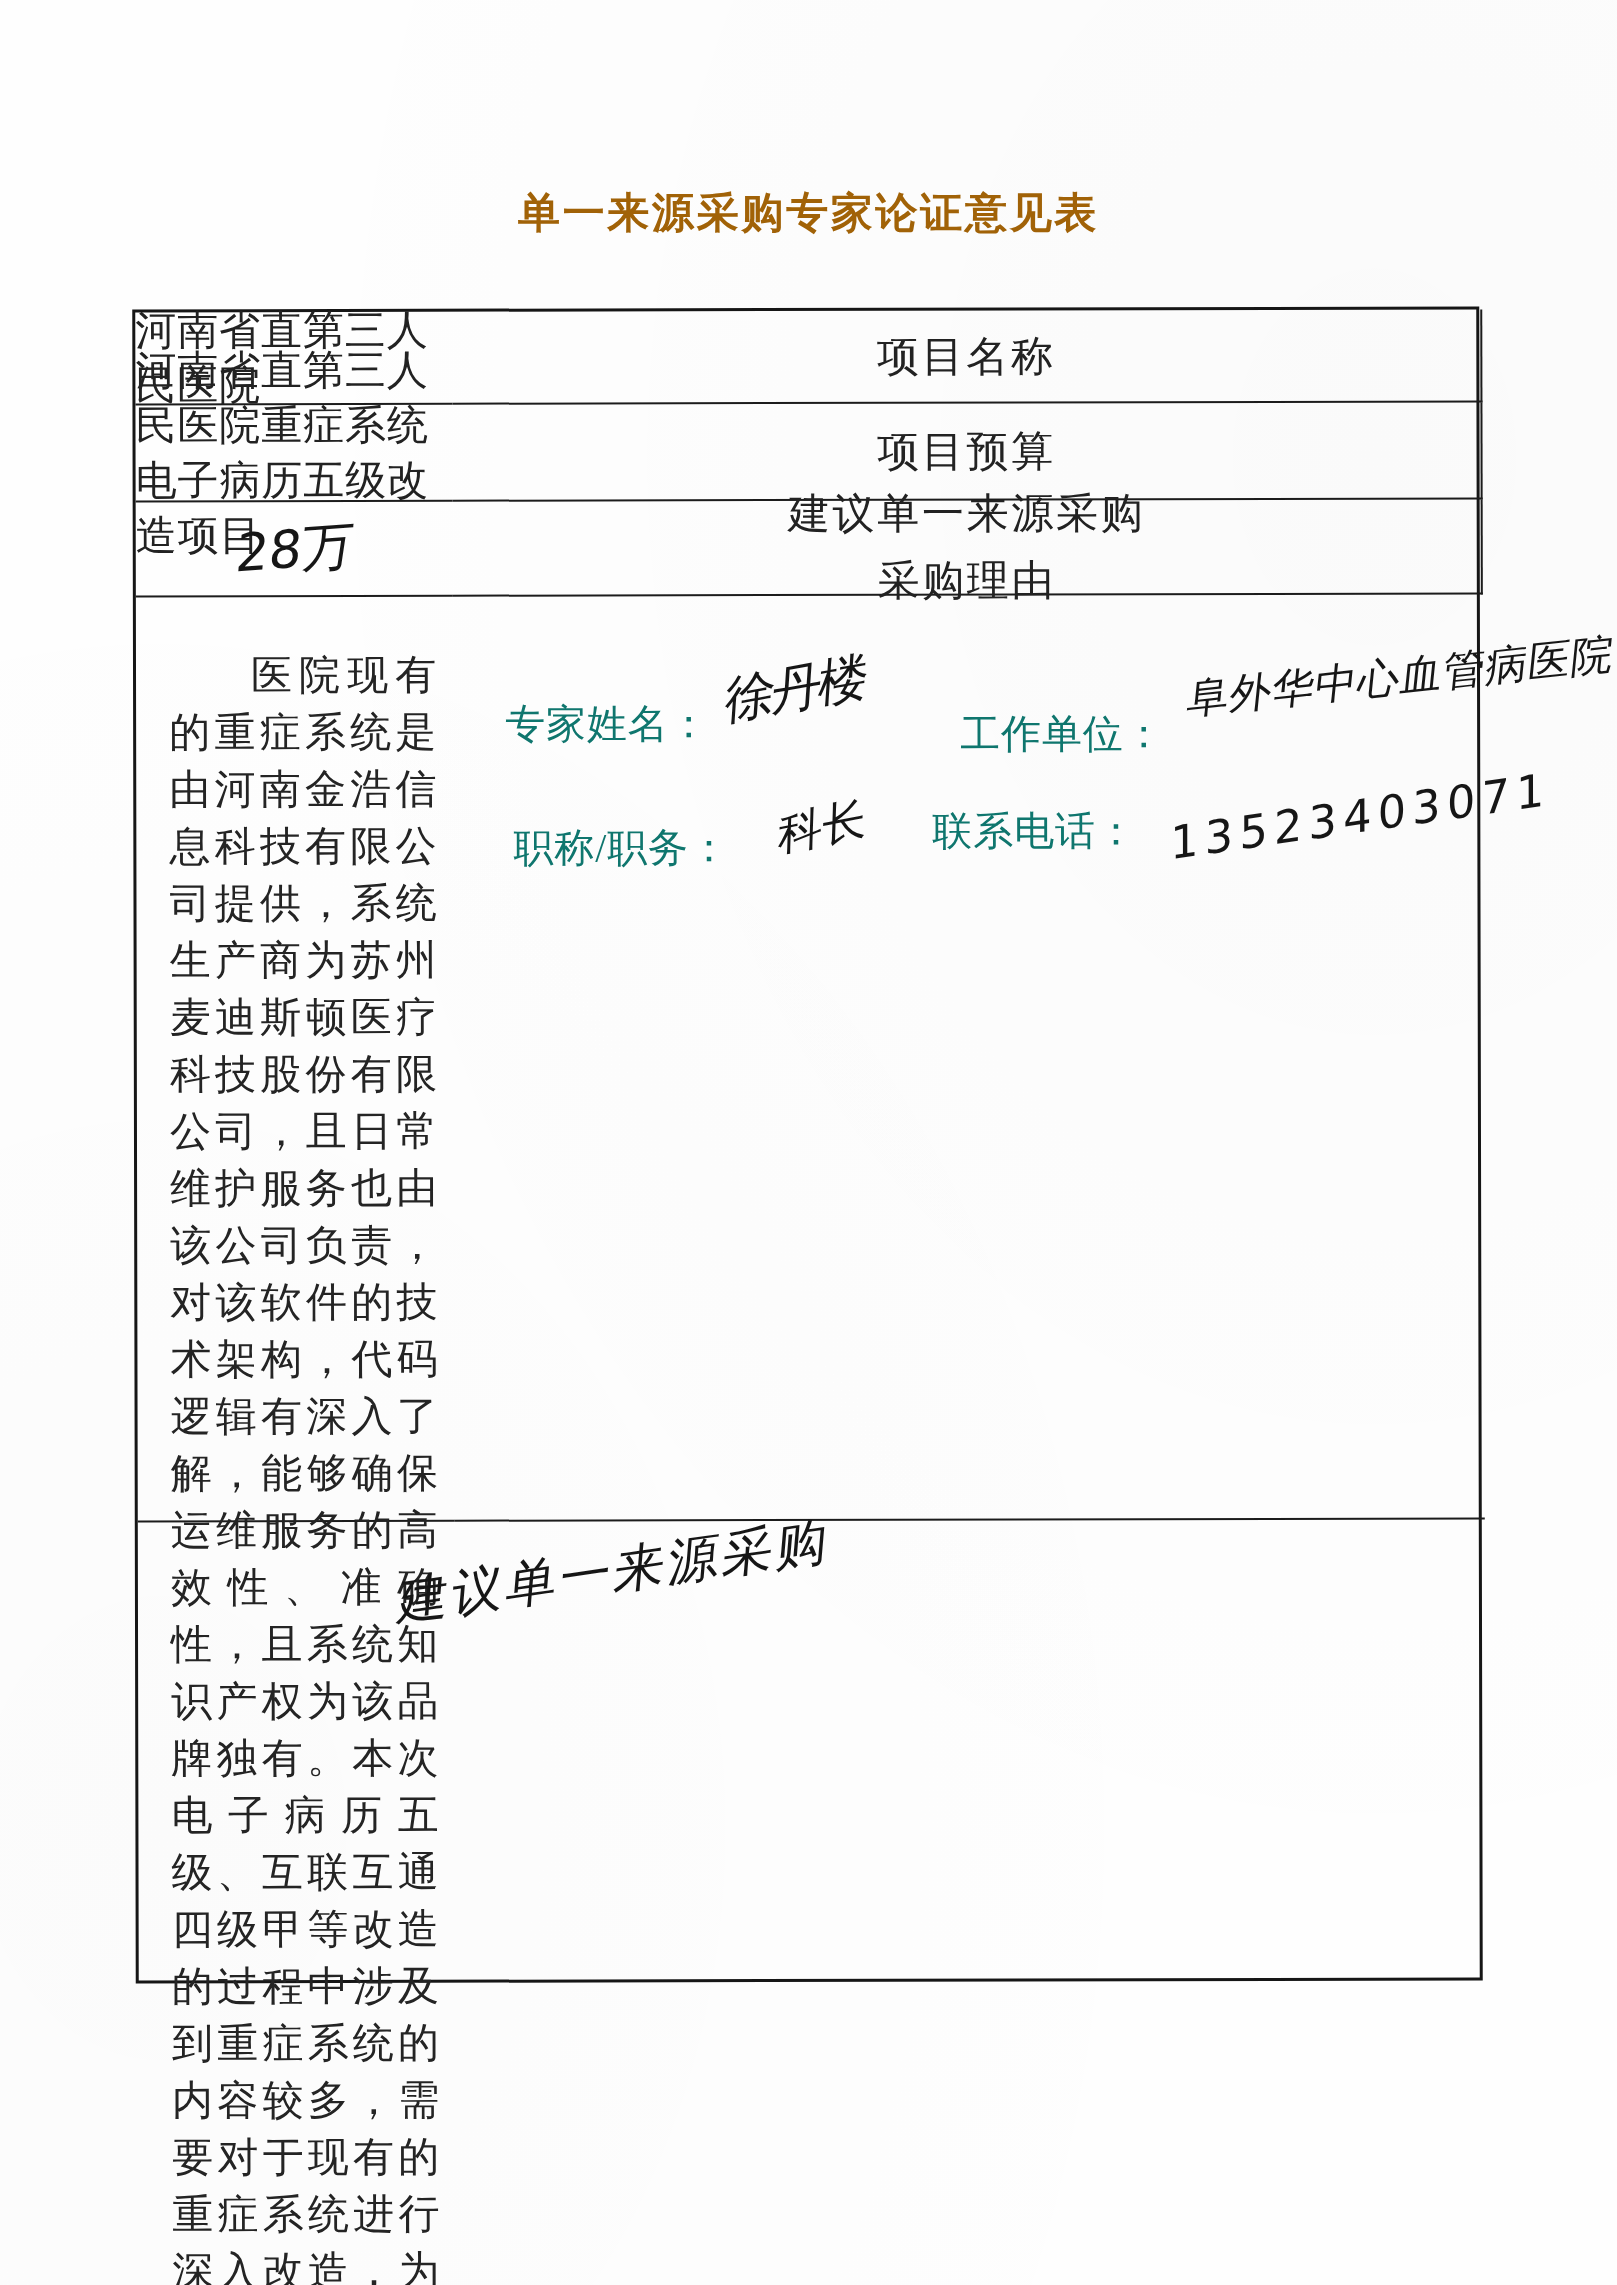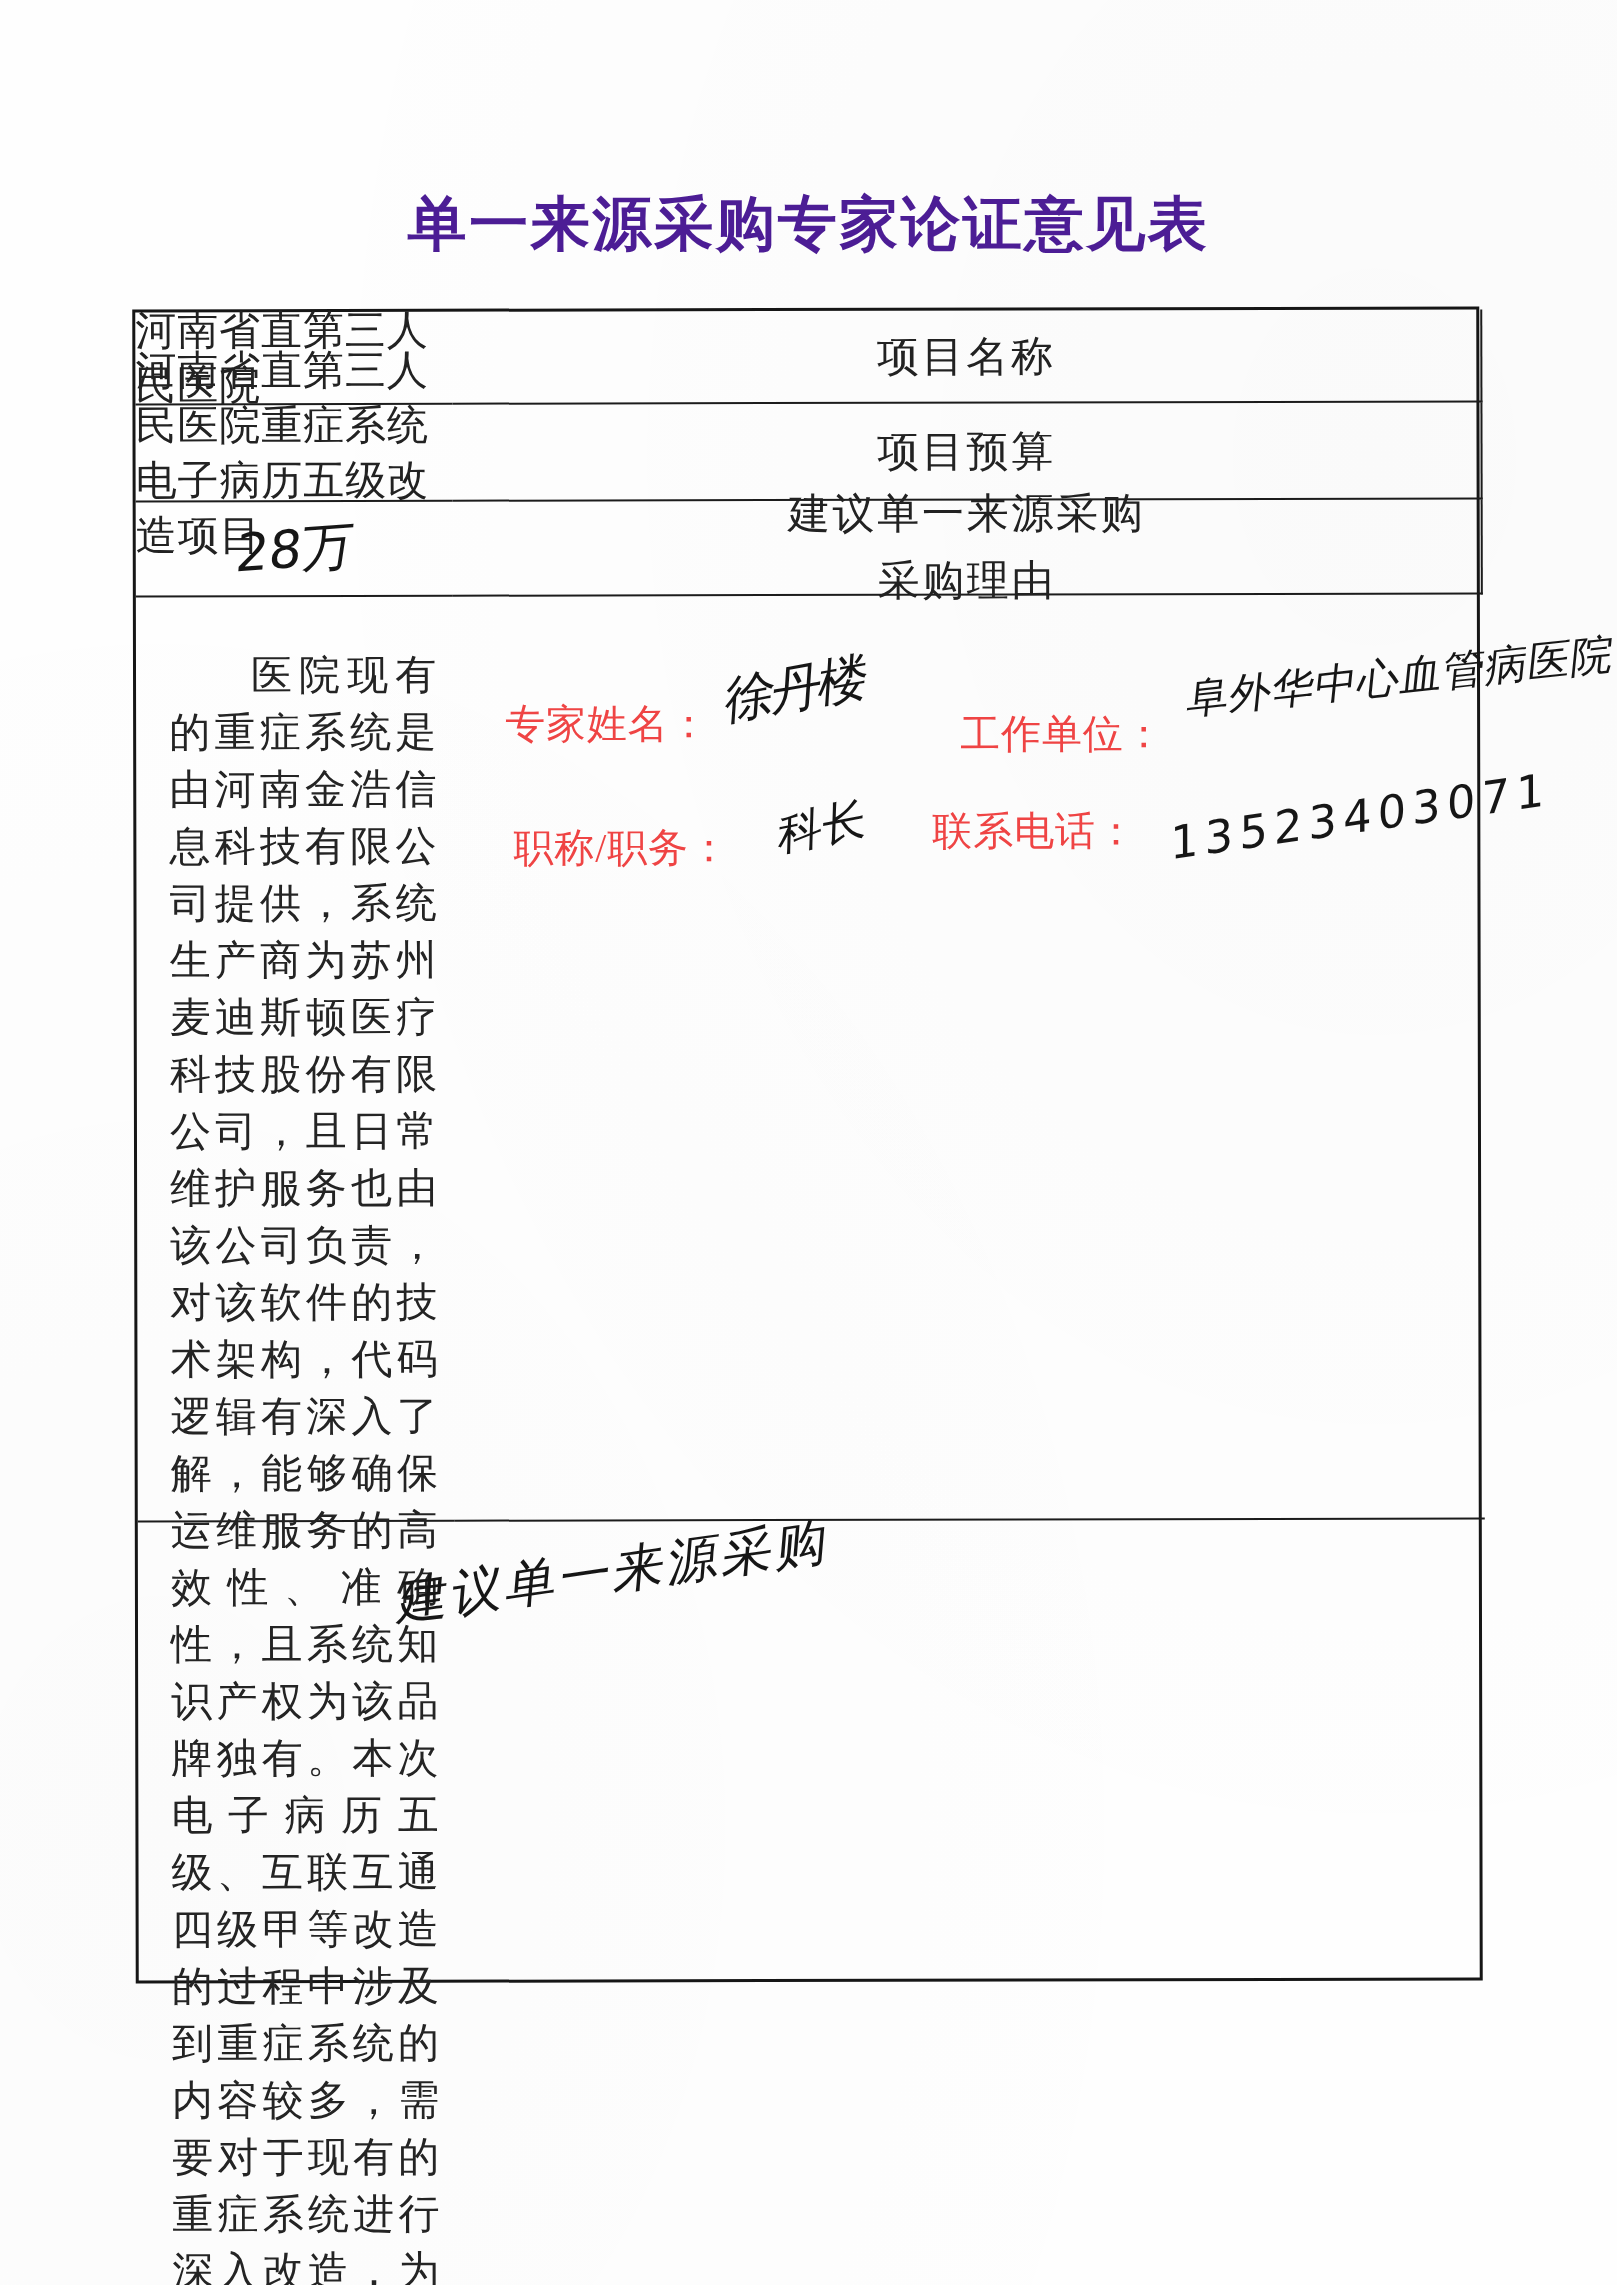--- a/index.html
+++ b/index.html
@@ -14,23 +14,23 @@
   
   .scan-shade{
     position:absolute;inset:0;pointer-events:none;
     background:
       radial-gradient(ellipse at 85% 20%, rgba(0,0,0,0.015), transparent 60%),
       radial-gradient(ellipse at 10% 80%, rgba(0,0,0,0.012), transparent 55%);
   }
   .doc-title{
     position:absolute;top:185px;left:0;width:100%;
     text-align:center;
-    font-size:59px;font-weight:bold;
+    font-size:42px;font-weight:bold;
     letter-spacing:2.7px;
-    color:#4c1d95;
+    color:#a16207;
   }
   .form-table{
     position:absolute;top:308px;left:134px;
     width:1347px;height:1674px;
     display:grid;
     grid-template-columns:317px 1030px;
     grid-template-rows:93px 97px 95px 925px 300px 163px;
     border:3.6px solid #161616;
     box-sizing:border-box;
     transform:rotate(-0.12deg);
@@ -71,21 +71,21 @@
     color:#161616;
     white-space:nowrap;
     display:inline-block;
   }
   .hw-budget{
     position:absolute;left:100px;top:12.7px;
     font-size:52px;
     transform:rotate(-4deg) skewX(-9deg);
   }
   .expert-cell .printed{
-    font-size:40px;color:#ef4444;letter-spacing:0.9px;
+    font-size:40px;color:#0f766e;letter-spacing:0.9px;
     white-space:nowrap;
   }
   .fld{position:absolute;}
   .hw-name{
     font-size:51px;
     transform:rotate(-10deg) skewX(-14deg);
     letter-spacing:-3.6px;
   }
   .hw-unit{
     font-size:42px;

